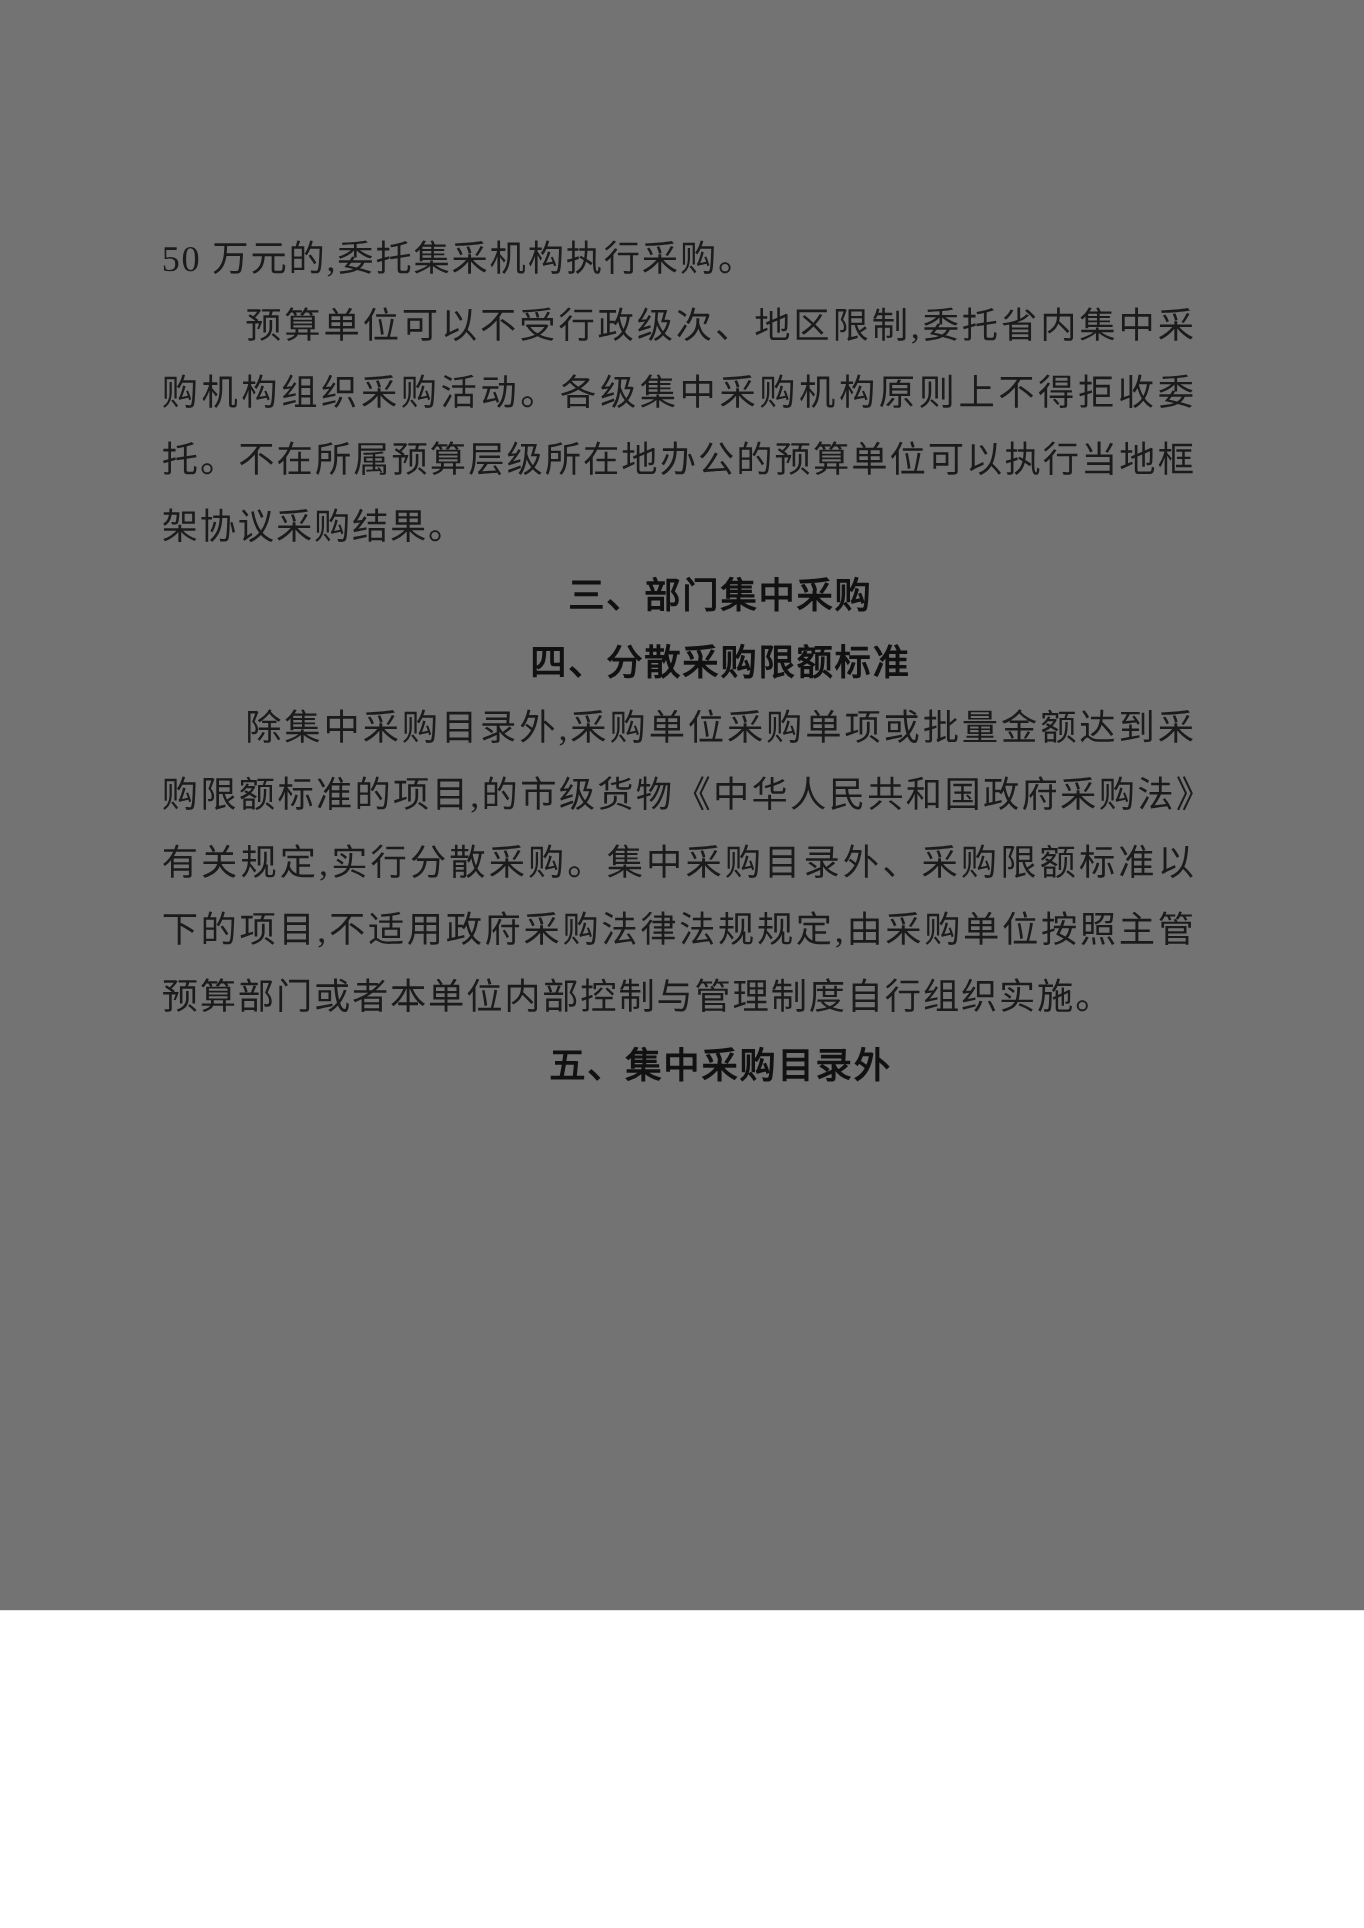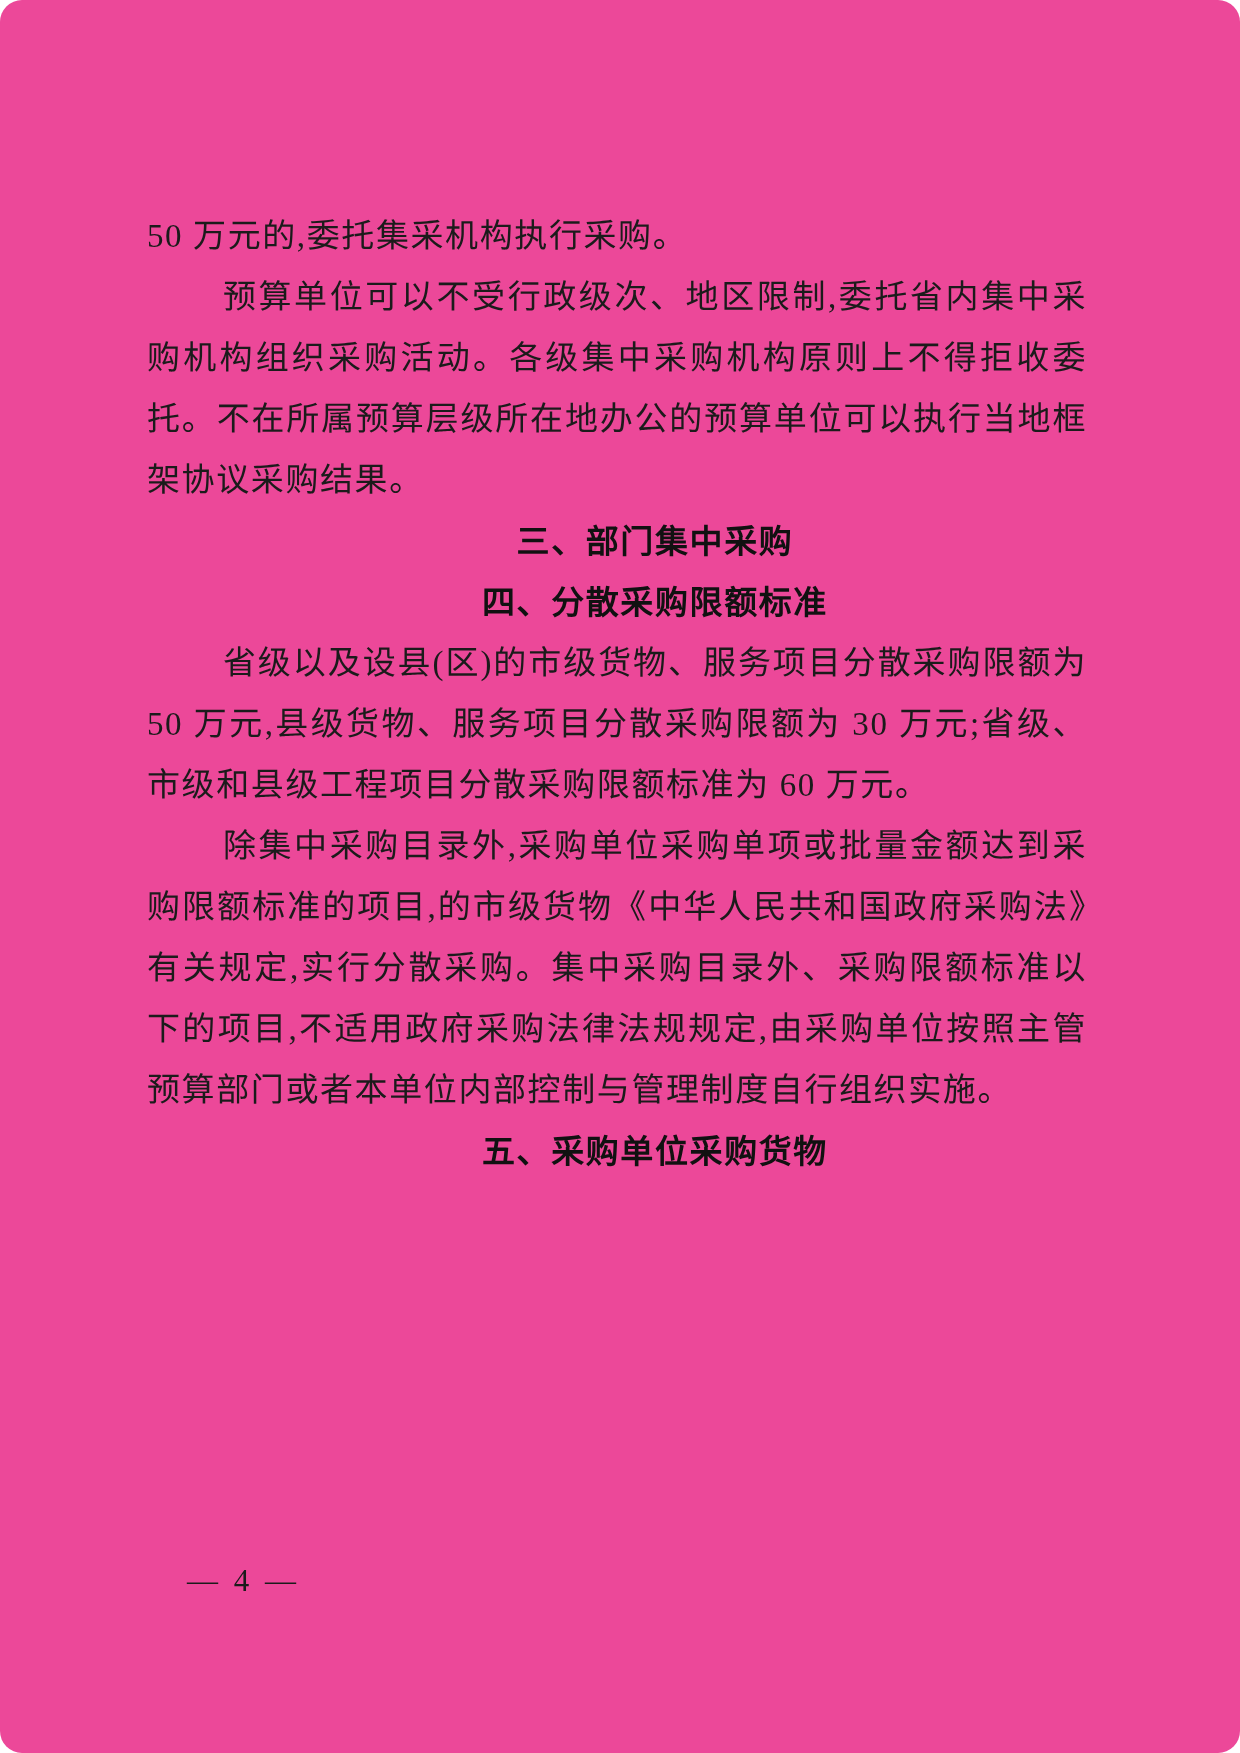--- a/index.html
+++ b/index.html
@@ -3,25 +3,24 @@
 <meta charset="utf-8">
 <style>
   html, body {
     margin: 0;
     padding: 0;
     background: #ffffff;
   }
   .page {
     position: relative;
     width: 1240px;
-    height: 1753px;
-    background: #ec4899;
+    height: 1464px;
+    background: #737373;
     overflow: hidden;
     font-family: "Liberation Serif", serif;
-    border-radius: 22px;
   }
   .doc-body {
     position: absolute;
     left: 147px;
     top: 206px;
     width: 940px;
     color: #1b1b1b;
     font-size: 33px;
     line-height: 61px;
     letter-spacing: 1.6px;
@@ -62,18 +61,17 @@
 </style>
 </head>
 <body>
 
 <div class="page">
   <section class="doc-body" id="doc-body">
       <p class="para">50 万元的,委托集采机构执行采购。</p>
       <p class="para indent">预算单位可以不受行政级次、地区限制,委托省内集中采购机构组织采购活动。各级集中采购机构原则上不得拒收委托。不在所属预算层级所在地办公的预算单位可以执行当地框架协议采购结果。</p>
       <h2 class="heading">三、部门集中采购</h2>
       <h2 class="heading">四、分散采购限额标准</h2>
-      <p class="para indent">省级以及设县(区)的市级货物、服务项目分散采购限额为 50 万元,县级货物、服务项目分散采购限额为 30 万元;省级、市级和县级工程项目分散采购限额标准为 60 万元。</p>
       <p class="para indent">除集中采购目录外,采购单位采购单项或批量金额达到采购限额标准的项目,的市级货物《中华人民共和国政府采购法》有关规定,实行分散采购。集中采购目录外、采购限额标准以下的项目,不适用政府采购法律法规规定,由采购单位按照主管预算部门或者本单位内部控制与管理制度自行组织实施。</p>
-      <h2 class="heading">五、采购单位采购货物</h2>
+      <h2 class="heading">五、集中采购目录外</h2>
     </section>
   <div class="page-footer">— 4 —</div>
 </div>
 
 </body></html>

